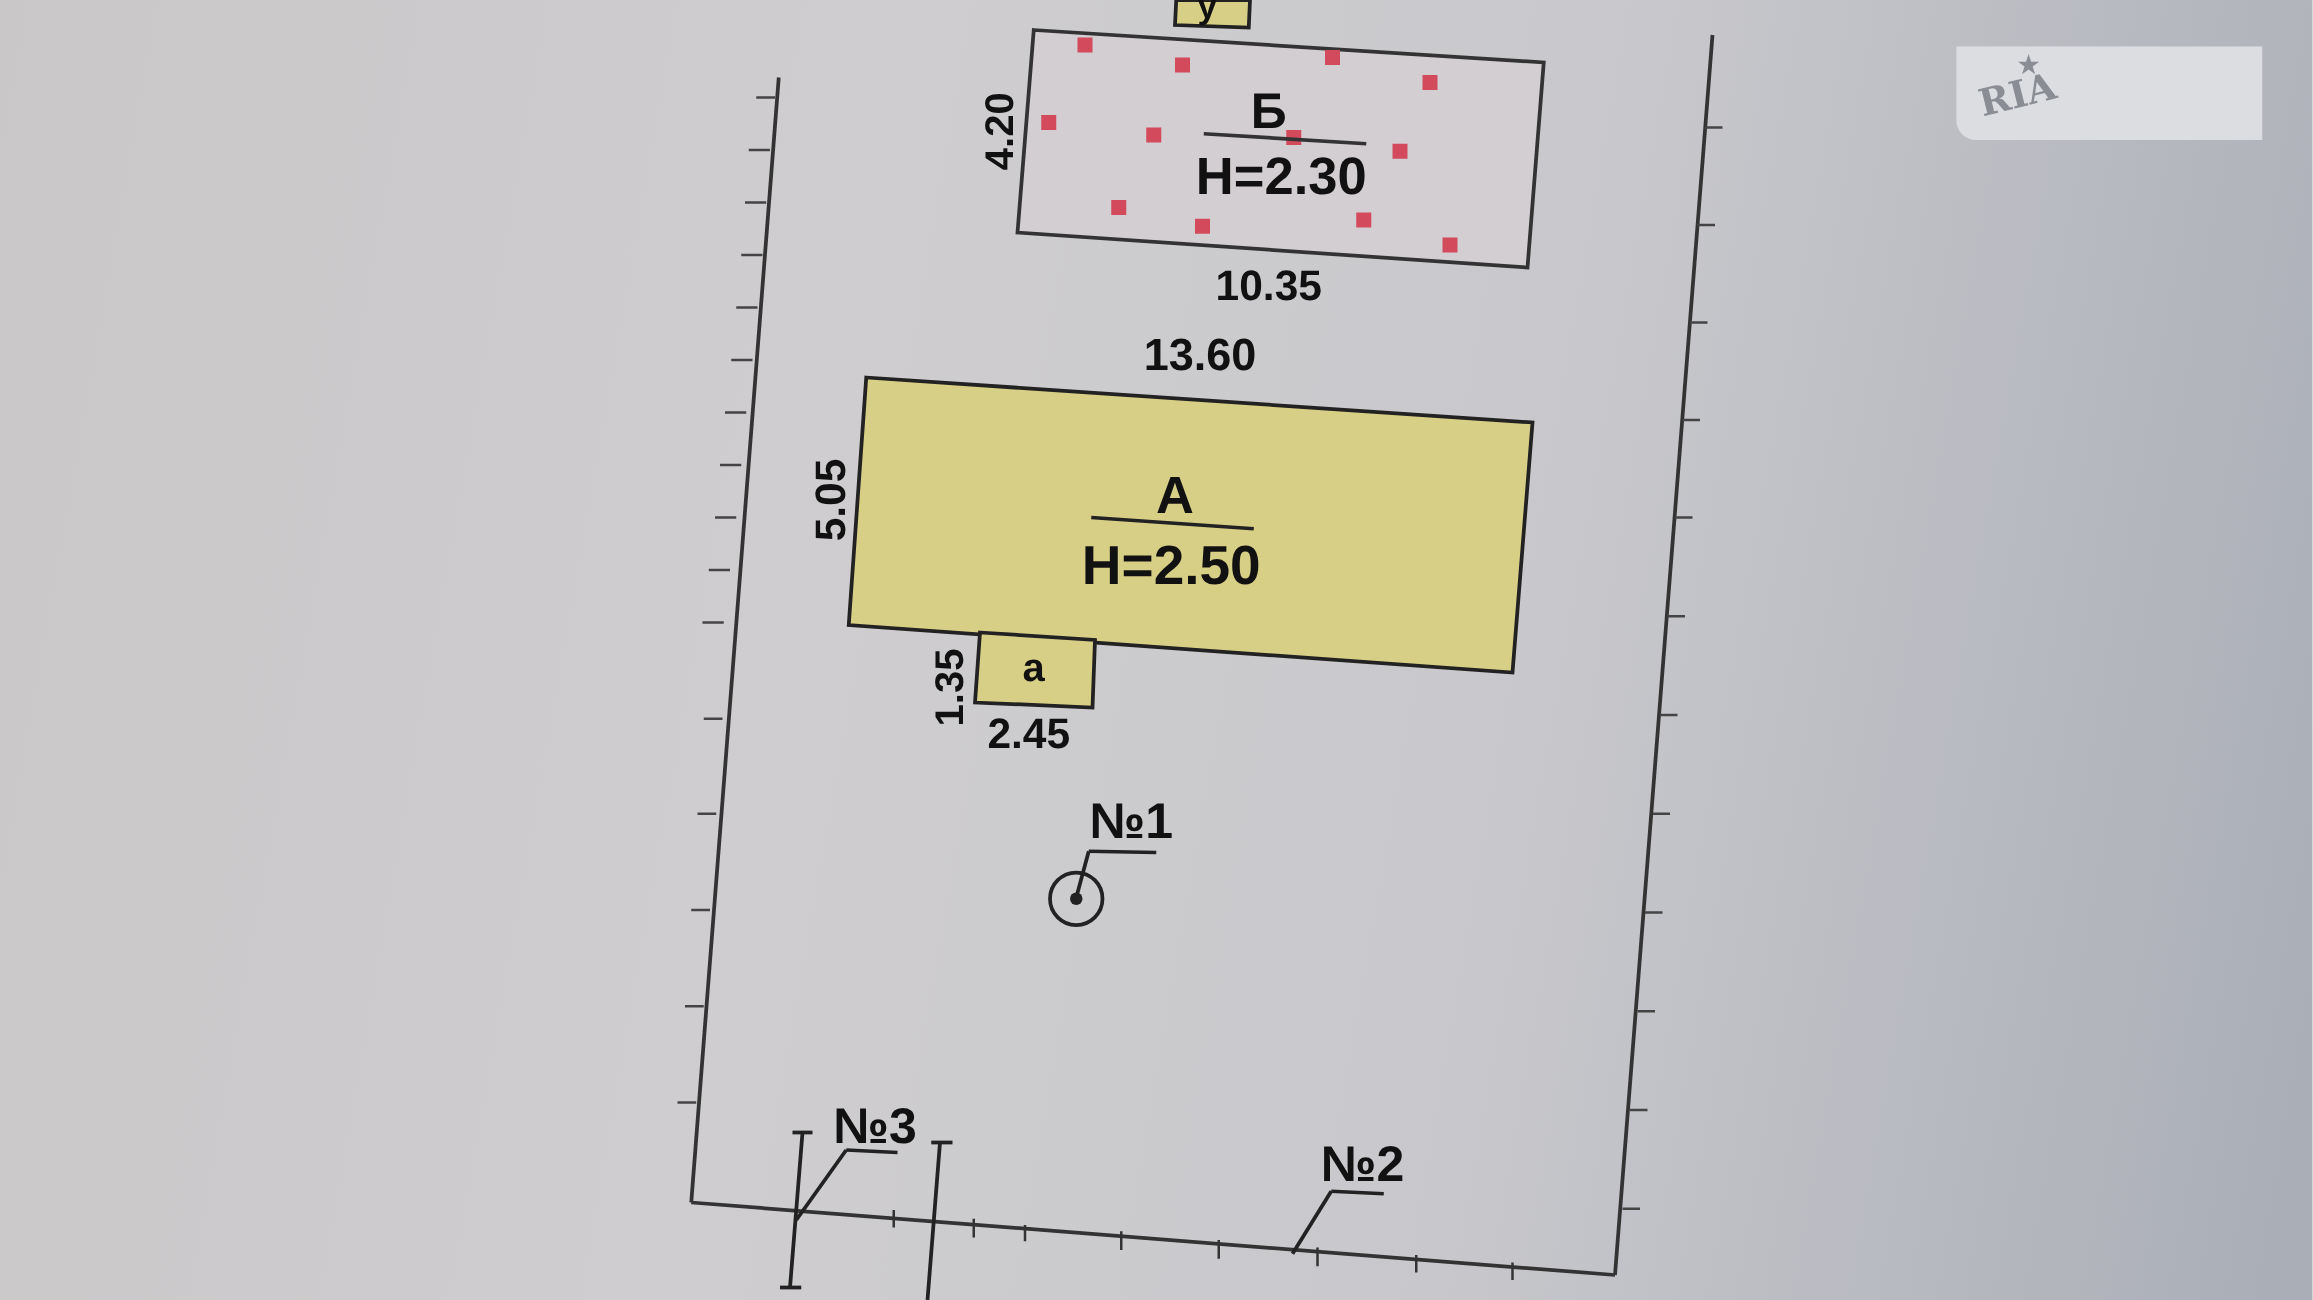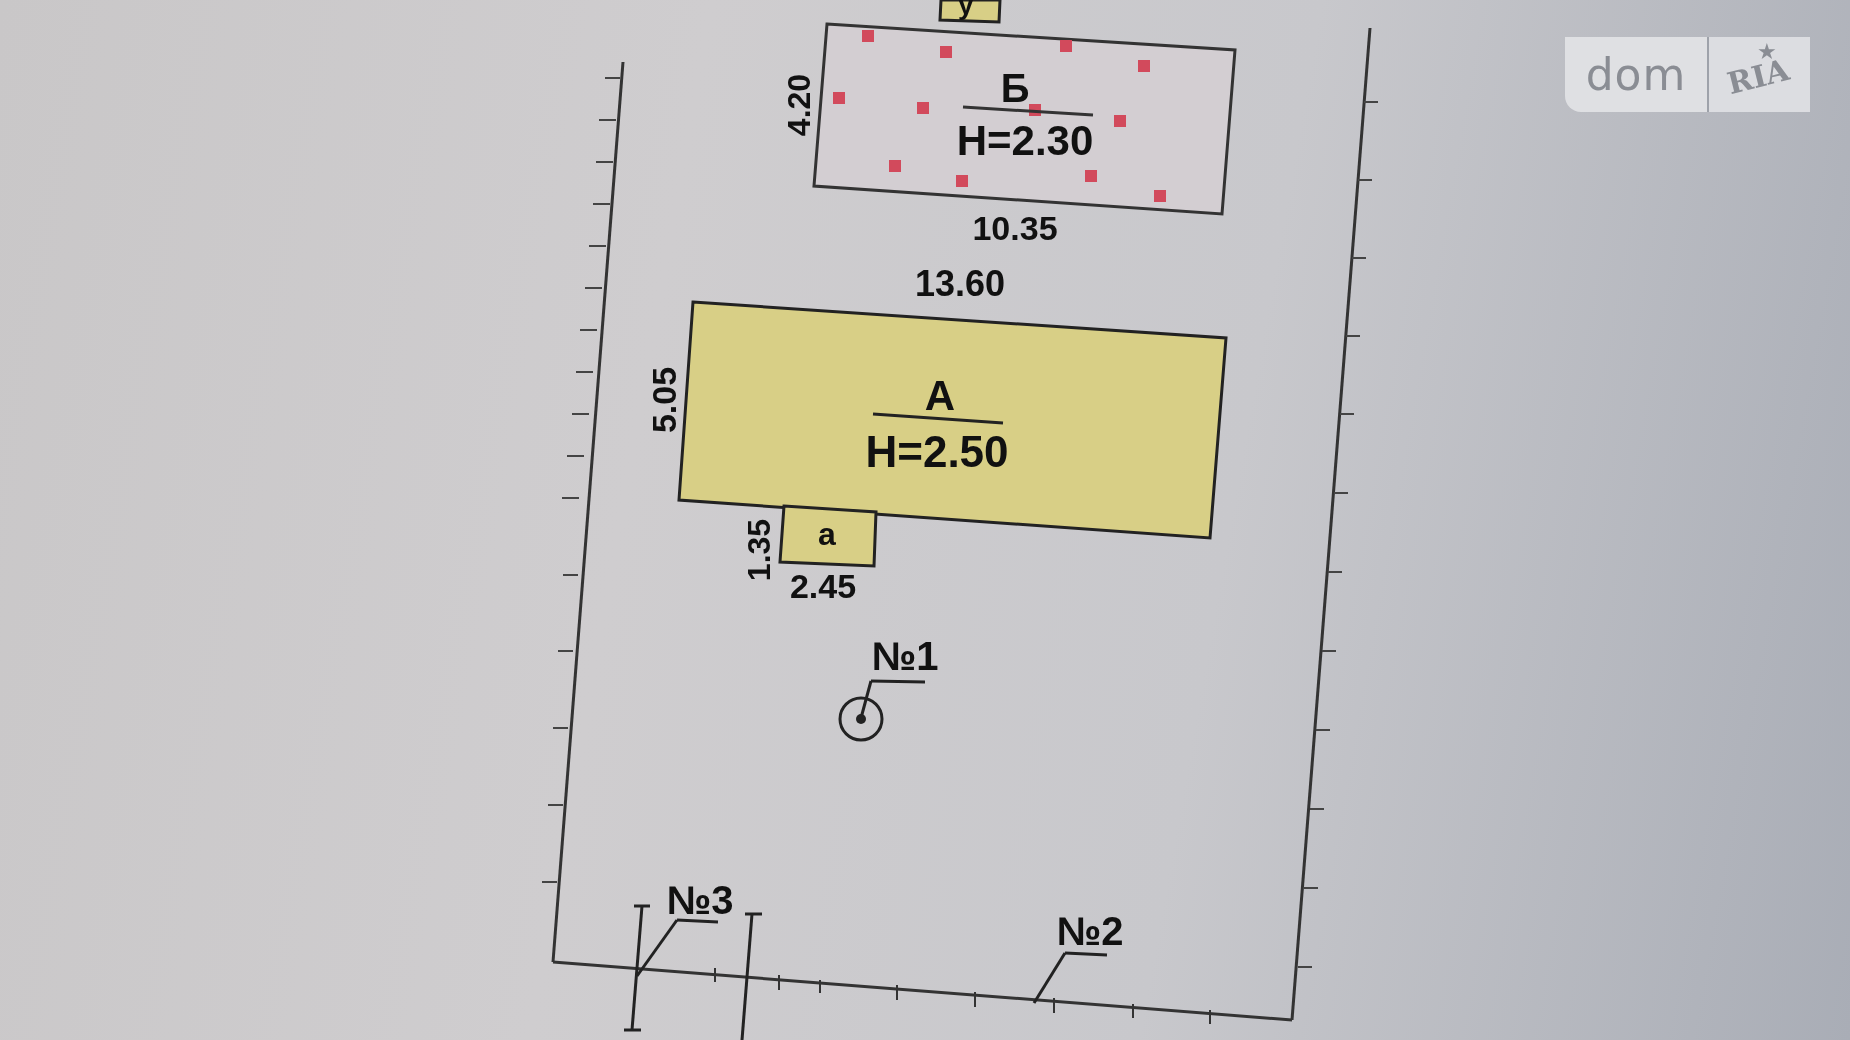--- a/index.html
+++ b/index.html
@@ -151,18 +151,17 @@
   </g>
 
   <g>
     <text class="lbl" x="1090" y="945" font-size="40" text-anchor="middle" ))="">№2</text>
     <line x1="1065" y1="953" x2="1107" y2="955" stroke="#222" stroke-width="3"></line>
     <line x1="1065" y1="953" x2="1034" y2="1003" stroke="#222" stroke-width="3"></line>
   </g>
 </svg>
 
 <div class="logo">
-  <div class="logo-dom">dom</div>
   <div class="logo-ria">
     <i>★</i>
     <span>RIA</span>
   </div>
 </div>
 
 </body></html>

